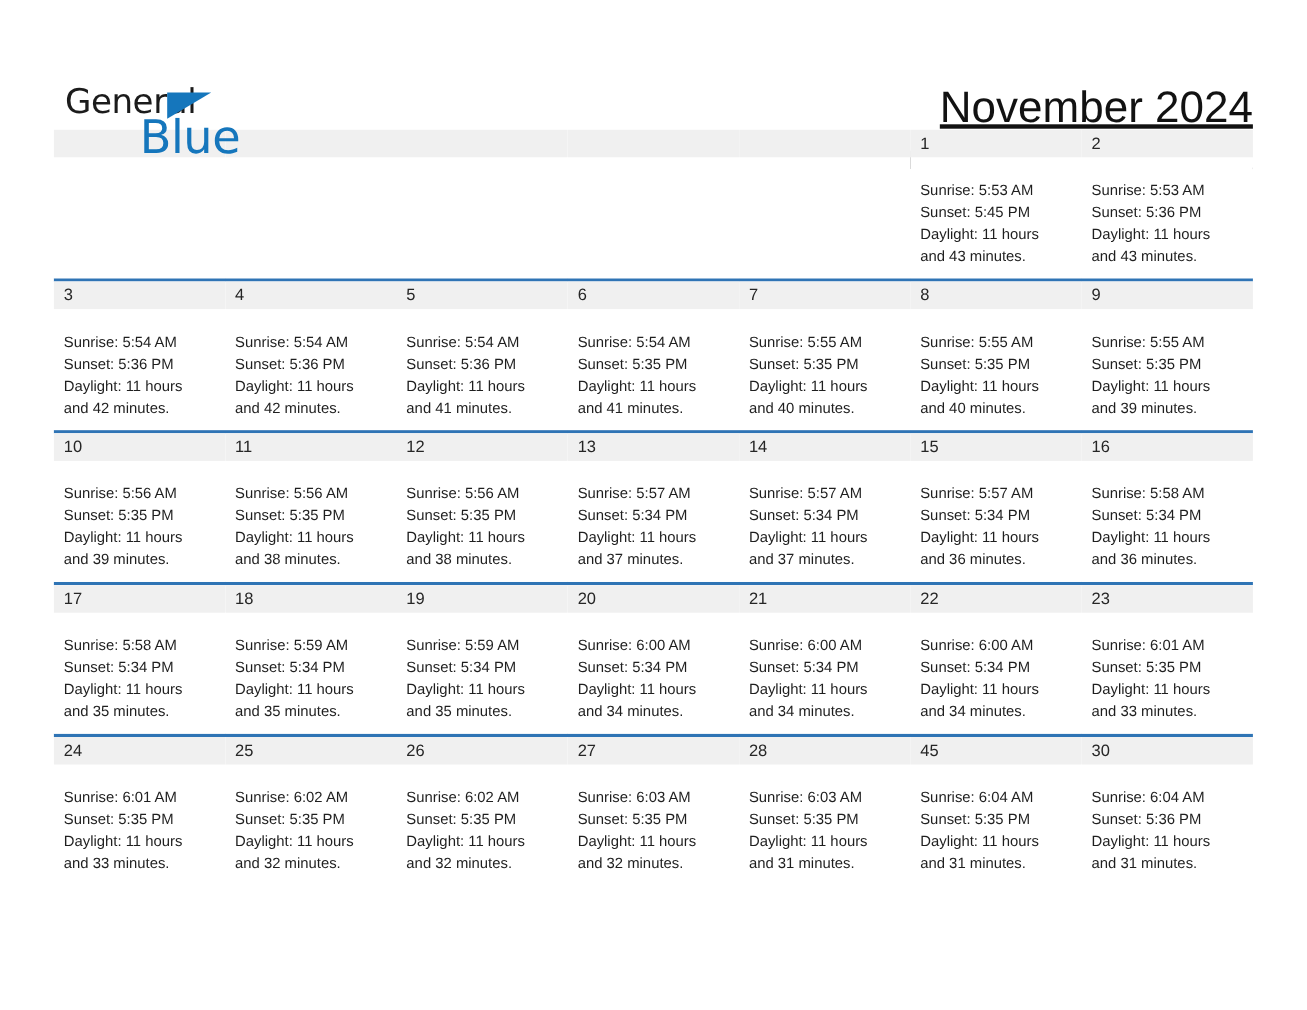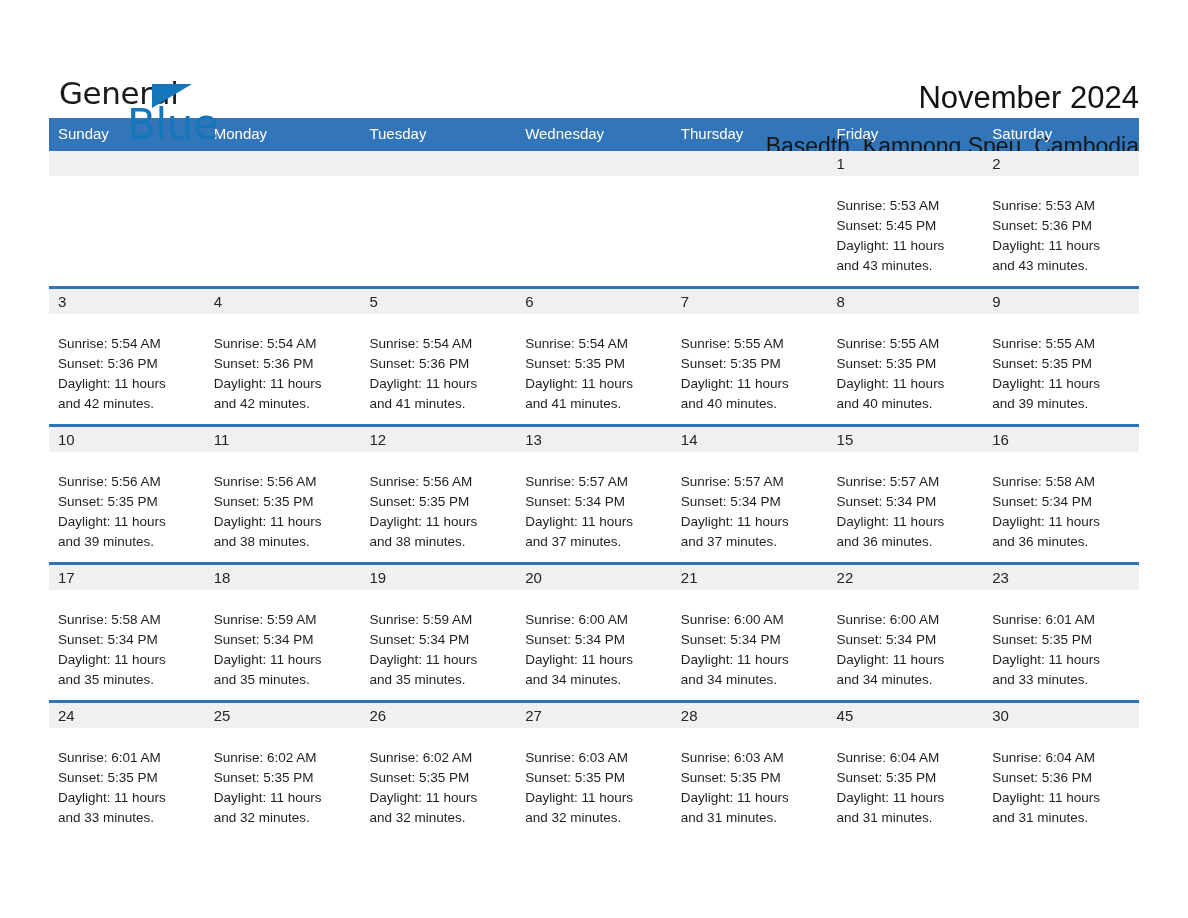--- a/index.html
+++ b/index.html
@@ -68,25 +68,26 @@
     color: #1576bc;
     font-family: "DejaVu Sans", sans-serif;
     font-weight: 400;
   }
   .titles {
     text-align: right;
     flex: 1 1 auto;
     padding-top: 2px;
   }
   .cal-title {
-    font-size: 31px;
+    font-size: 40px;
     line-height: 48px;
     font-weight: 400;
     color: #121212;
     letter-spacing: 0px;
+    text-decoration: underline;
   }
   .cal-subtitle {
     font-size: 23px;
     line-height: 30px;
     font-weight: 400;
     color: #161616;
     margin-top: 9px;
     letter-spacing: 0px;
   }
 
@@ -156,29 +157,20 @@
     </div>
 
     <div class="titles">
       <div class="cal-title">November 2024</div>
       <div class="cal-subtitle">Basedth, Kampong Speu, Cambodia</div>
     </div>
 
   </div>
 
   <div class="calendar">
-    <div class="weekday-row" id="weekday-row">
-        <div class="weekday">Sunday</div>
-        <div class="weekday">Monday</div>
-        <div class="weekday">Tuesday</div>
-        <div class="weekday">Wednesday</div>
-        <div class="weekday">Thursday</div>
-        <div class="weekday">Friday</div>
-        <div class="weekday">Saturday</div>
-      </div>
     <div id="weeks-container">
         <div class="week-row first">
           <div class="day-cell empty">
             <div class="day-num-band"></div>
             <div class="day-body"></div>
           </div>
           <div class="day-cell empty">
             <div class="day-num-band"></div>
             <div class="day-body"></div>
           </div>

